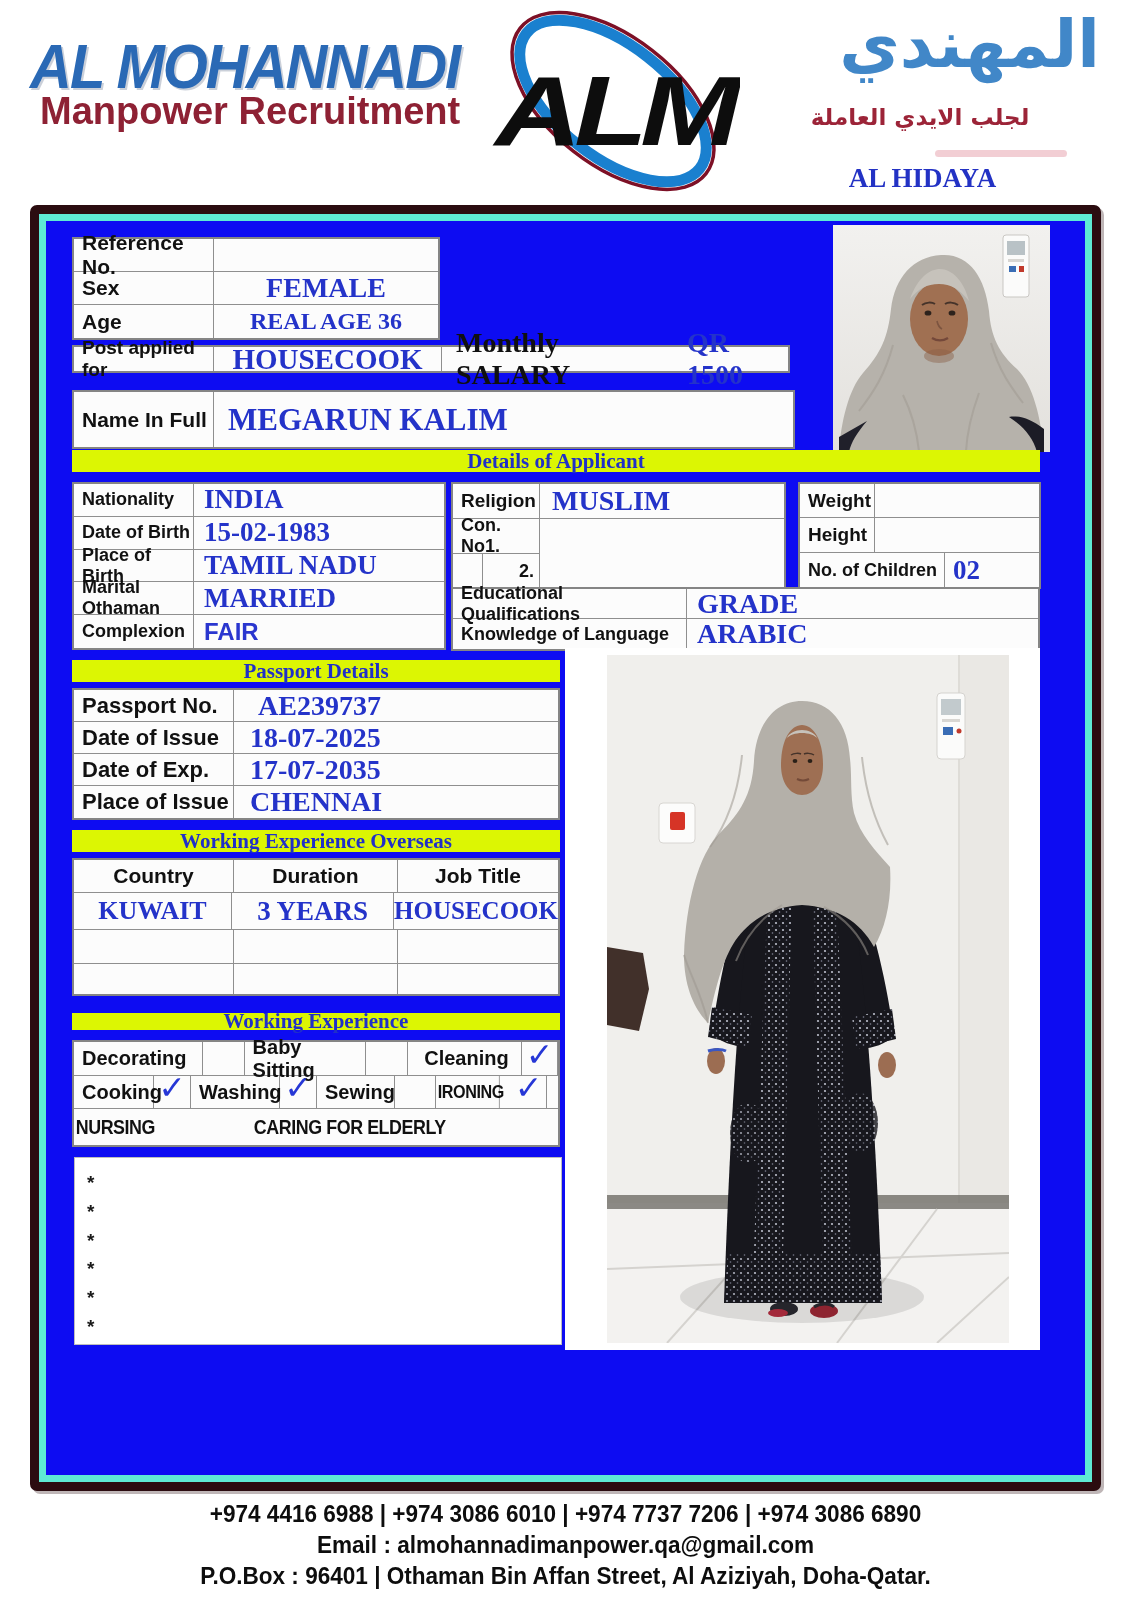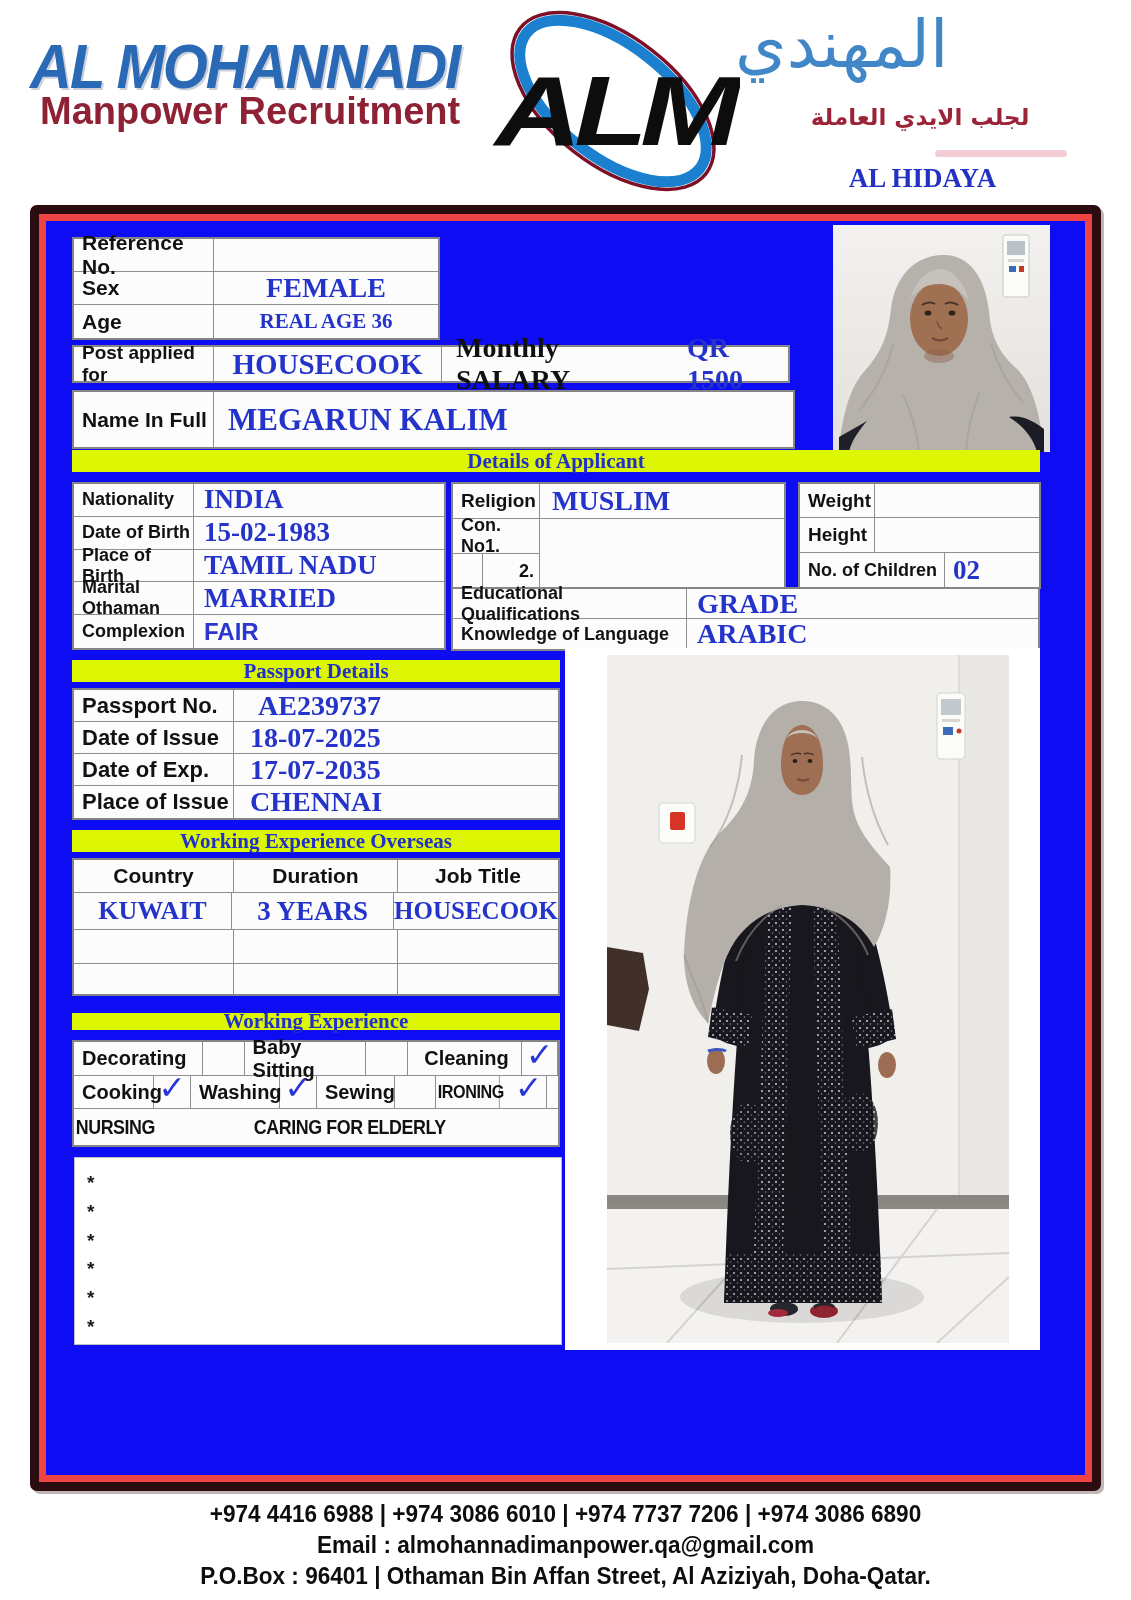--- a/index.html
+++ b/index.html
@@ -6,30 +6,30 @@
   body{width:1131px;height:1600px;position:relative;background:#ffffff;
        font-family:"Liberation Sans",sans-serif;overflow:hidden}
 
   
   .brand-en{position:absolute;left:30px;top:30px;font-size:58px;font-weight:bold;font-style:italic;
             color:#2a69b5;letter-spacing:-2px;transform:scaleY(1.08);transform-origin:left top;
             text-shadow:2px 2px 0 rgba(20,40,80,.22);white-space:nowrap}
   .brand-sub{position:absolute;left:40px;top:90px;font-size:38px;font-weight:bold;color:#8e2134;white-space:nowrap}
   .alm-svg{position:absolute;left:485px;top:5px;width:255px;height:195px}
   .brand-ar{position:absolute;left:735px;top:6px;width:365px;font-family:"DejaVu Sans",sans-serif;
-            font-size:66px;font-weight:normal;color:#4187c8;text-align:left;direction:rtl;white-space:nowrap}
+            font-size:66px;font-weight:bold;color:#4187c8;text-align:right;direction:rtl;white-space:nowrap}
   .brand-ar-sub{position:absolute;left:770px;top:104px;width:300px;font-family:"DejaVu Sans",sans-serif;
             font-size:23px;font-weight:bold;color:#9c2438;text-align:center;direction:rtl;white-space:nowrap}
   .pink-streak{position:absolute;left:935px;top:150px;width:132px;height:7px;background:#f0c6cc;border-radius:4px;opacity:.85}
   .al-hidaya{position:absolute;left:835px;top:163px;width:175px;text-align:center;
              font-family:"Liberation Serif",serif;font-weight:bold;font-size:27px;color:#2332c4}
 
   
   .frame{position:absolute;left:30px;top:205px;width:1071px;height:1286px;box-sizing:border-box;
-         border:9px solid #2b0c10;border-radius:7px;background:#ef4444;
+         border:9px solid #2b0c10;border-radius:7px;background:#5eead4;
          box-shadow:3px 3px 0 rgba(43,12,16,.30)}
   .blue{position:absolute;left:7px;top:7px;width:1039px;height:1254px;background:#0d0cf2}
 
   
   .tbl{position:absolute;background:#fcfcfc;border:2px solid #858585;box-sizing:border-box}
   .trow{display:flex;box-sizing:border-box;border-bottom:1px solid #8f8f8f}
   .trow:last-child{border-bottom:none}
   .tc{box-sizing:border-box;border-right:1px solid #8f8f8f;display:flex;align-items:center;overflow:visible}
   .tc:last-child{border-right:none}
   .lab{font-weight:bold;color:#111;padding-left:8px}
@@ -98,26 +98,26 @@
     <div class="trow" style="height:33px">
       <div class="tc lab" style="width:140px;font-size:21px">Reference No.</div>
       <div class="tc val cen" style="flex:1;font-size:28px"></div>
     </div>
     <div class="trow" style="height:33px">
       <div class="tc lab" style="width:140px;font-size:21px">Sex</div>
       <div class="tc val cen" style="flex:1;font-size:28px">FEMALE</div>
     </div>
     <div class="trow" style="height:33px">
       <div class="tc lab" style="width:140px;font-size:21px">Age</div>
-      <div class="tc val cen" style="flex:1;font-size:21px">REAL AGE 36</div>
+      <div class="tc val cen" style="flex:1;font-size:24px">REAL AGE 36</div>
     </div>
   </div>
 
   <div class="tbl t-post">
-    <div class="trow" style="height:34px">
+    <div class="trow" style="height:24px">
       <div class="tc lab" style="width:140px;font-size:19px">Post applied for</div>
       <div class="tc val cen" style="width:228px;font-size:29px">HOUSECOOK</div>
       <div class="tc" style="flex:1;padding-left:14px">
         <span style="font-family:'Liberation Serif',serif;font-weight:bold;font-size:28px;color:#101010">Monthly SALARY</span>
         <span class="val" style="font-size:28px;margin-left:16px">QR 1500</span>
       </div>
     </div>
   </div>
 
   <div class="tbl t-name">

